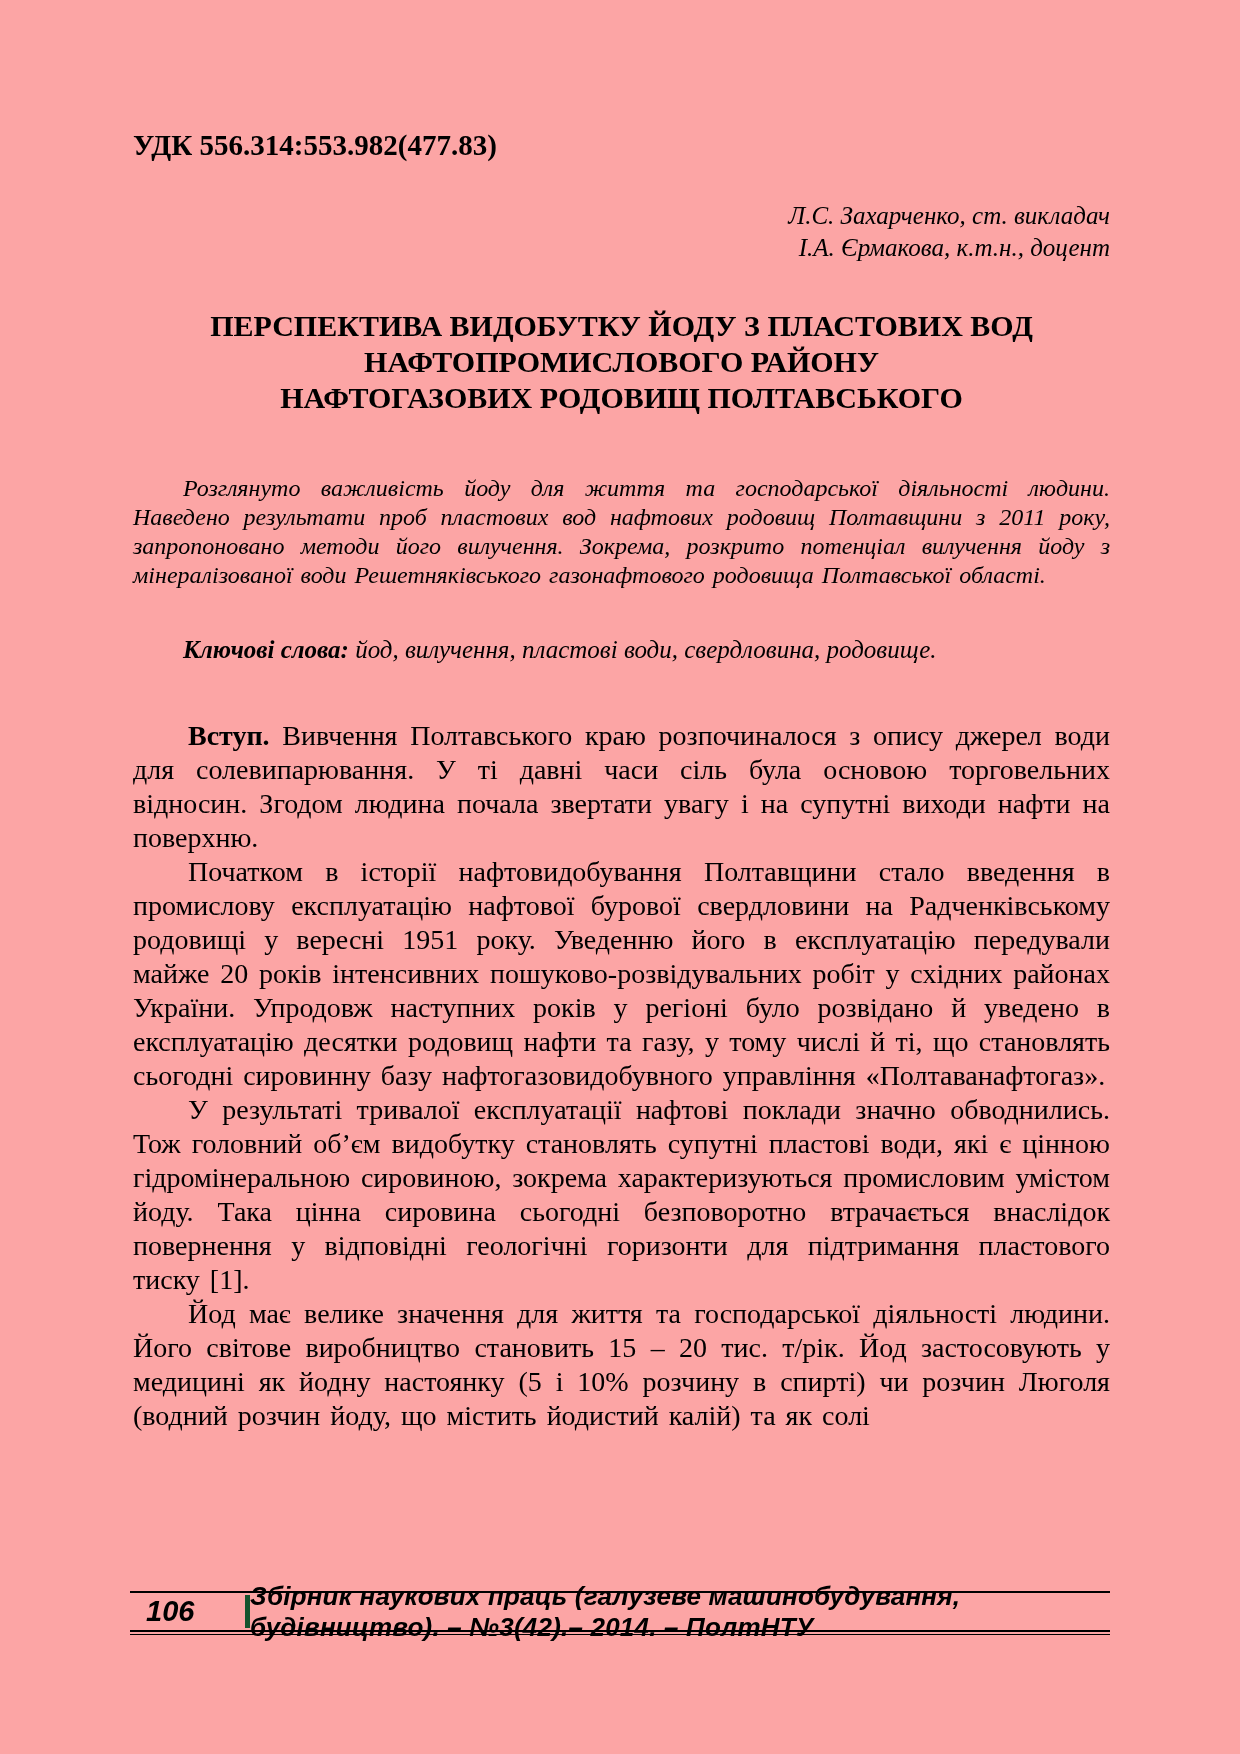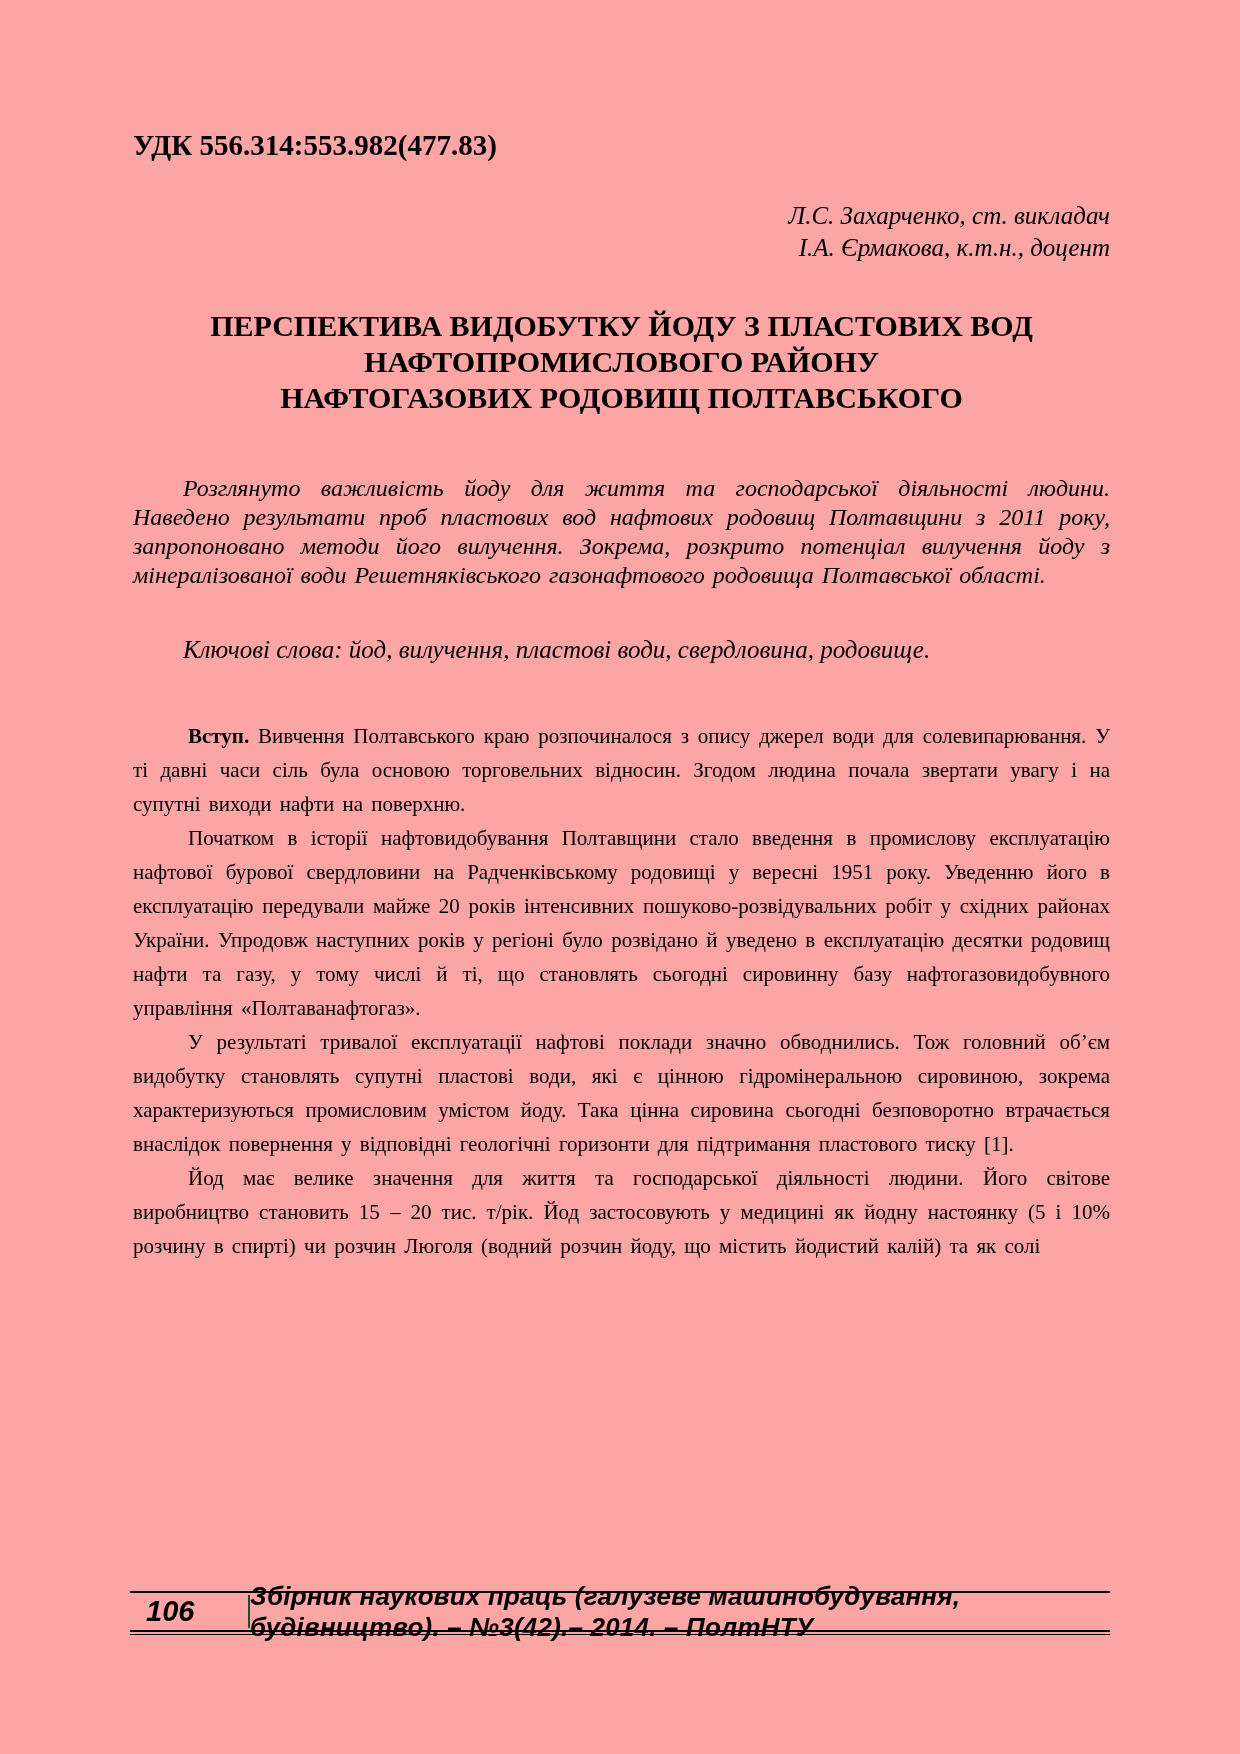--- a/index.html
+++ b/index.html
@@ -46,24 +46,24 @@
     text-indent: 50px;
     word-spacing: 2px;
   }
   .keywords {
     margin-top: 45px;
     font-style: italic;
     font-size: 25px;
     line-height: 29px;
     text-indent: 50px;
   }
-  .keywords .kw-label { font-weight: normal; }
+  .keywords .kw-label { font-weight: bold; }
   .body-text {
     margin-top: 55px;
-    font-size: 21px;
+    font-size: 28px;
     line-height: 34px;
     text-align: justify;
   }
   .body-text p {
     margin: 0;
     text-indent: 55px;
     word-spacing: 3px;
   }
   .lead { font-weight: bold; }
   .footer {
@@ -77,21 +77,21 @@
   }
   .footer-row {
     display: flex;
     align-items: center;
     border-top: 2px solid #000;
     border-bottom: 2px solid #000;
     height: 37px;
   }
   .footer-pagenum {
     width: 120px;
-    border-right: 2px solid #14532d;
+    border-right: 5px solid #14532d;
     font-size: 29px;
     padding-left: 16px;
     box-sizing: border-box;
   }
   .footer-journal {
     flex: 1;
     text-align: left;
     font-size: 26px;
     letter-spacing: 0.2px;
   }

